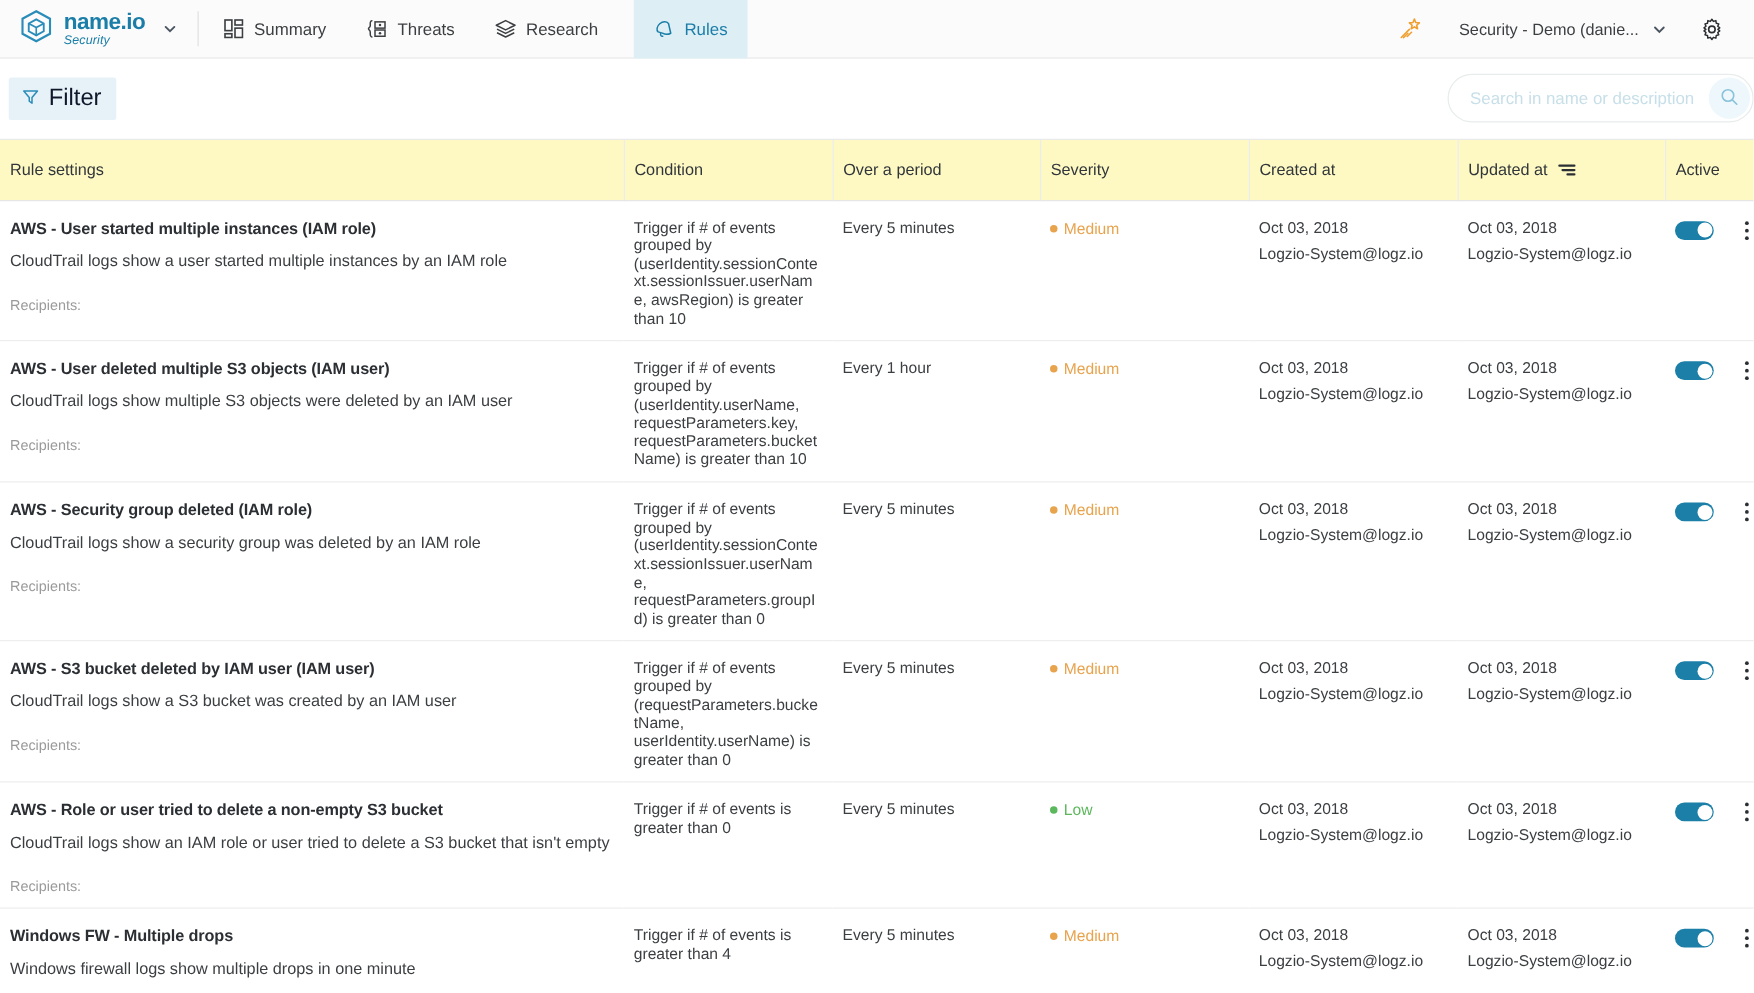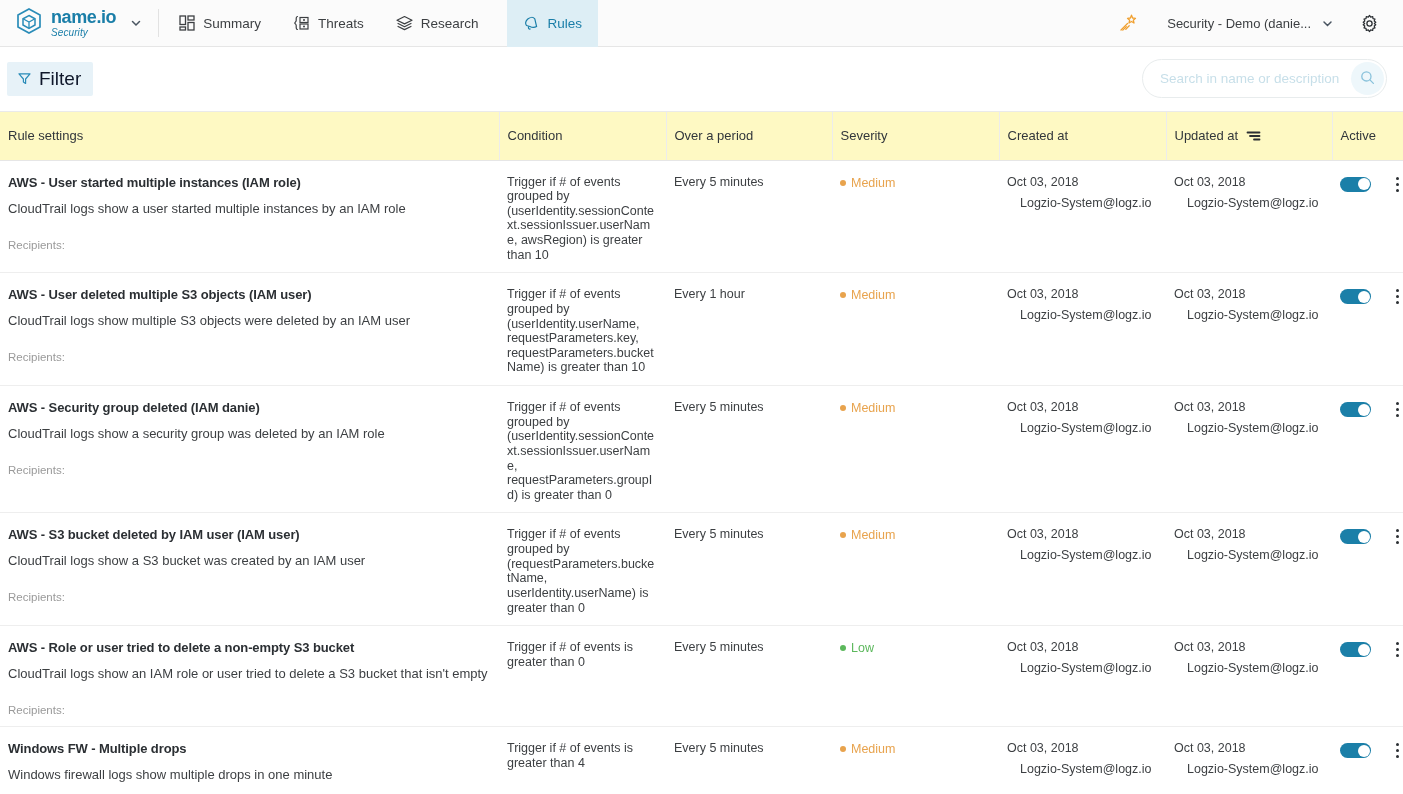--- a/index.html
+++ b/index.html
@@ -80,21 +80,21 @@
     padding: 6px 12px 6px 11px;
     background: #e7f2f8;
     color: #0f172a;
     font-size: 19px;
     border-radius: 2px;
     cursor: pointer;
     border: none;
     font-family: inherit;
   }
   .search-wrap {
-    position: absolute; right: 16px; top: 12px;
+    position: absolute; right: 0px; top: 12px;
     width: 245px; height: 39px;
   }
   .search-input {
     width: 100%; height: 39px;
     border: 1px solid #e8eced;
     border-radius: 20px;
     padding: 0 44px 0 17px;
     font-size: 13.5px;
     font-family: inherit;
     color: #3c3f42;
@@ -159,21 +159,21 @@
   .period-text { font-size: 12.5px; }
 
   .sev { display: inline-flex; align-items: center; gap: 5px; font-size: 12.5px; }
   .sev-dot { width: 6px; height: 6px; border-radius: 50%; display: inline-block; }
   .sev-medium { color: #e8a34d; }
   .sev-medium .sev-dot { background: #e8a34d; }
   .sev-low { color: #5cb85c; }
   .sev-low .sev-dot { background: #5cb85c; }
 
   .meta-date { font-size: 12.5px; color: #3c3f42; margin-bottom: 7px; }
-  .meta-user { font-size: 12.5px; color: #3c3f42; margin-left: 13px; }
+  .meta-user { font-size: 12.5px; color: #3c3f42; }
 
   .active-cell { padding-top: 14px; }
   .active-row { display: flex; align-items: center; justify-content: flex-start; gap: 22px; }
   .toggle {
     width: 31px; height: 15px; border-radius: 8px;
     background: #1b7fa8; position: relative; cursor: pointer; flex: none;
   }
   .toggle .knob {
     position: absolute; right: 1.5px; top: 1.5px;
     width: 12px; height: 12px; border-radius: 50%; background: #fff;
@@ -431,21 +431,21 @@
         <div class="kebab">
           <span></span>
           <span></span>
           <span></span>
         </div>
       </div>
     </td>
         </tr>
         <tr>
     <td class="c-rule">
-      <div class="rule-title">AWS - Security group deleted (IAM danie)</div>
+      <div class="rule-title">AWS - Security group deleted (IAM role)</div>
       <div class="rule-desc">CloudTrail logs show a security group was deleted by an IAM role</div>
       <div class="rule-recipients">Recipients:</div>
     </td>
     <td class="c-cond">
       <div class="cond-text">Trigger if # of events grouped by (userIdentity.sessionContext.sessionIssuer.userName, requestParameters.groupId) is greater than 0</div>
     </td>
     <td class="c-period">
       <div class="period-text">Every 5 minutes</div>
     </td>
     <td class="c-sev">

